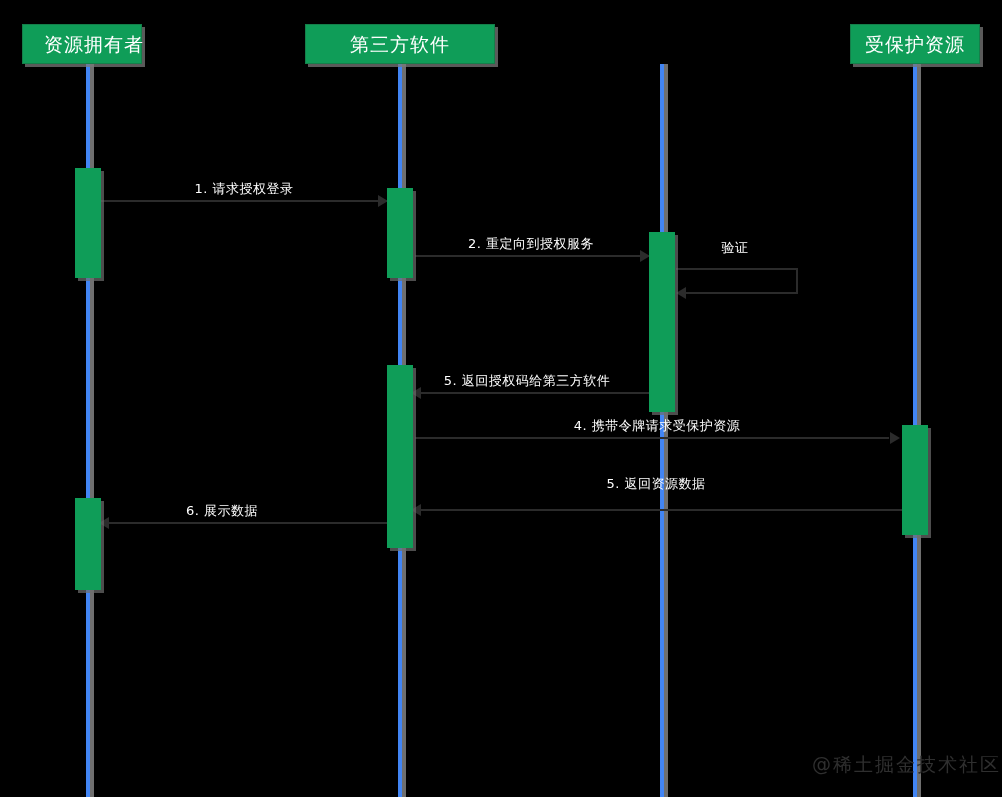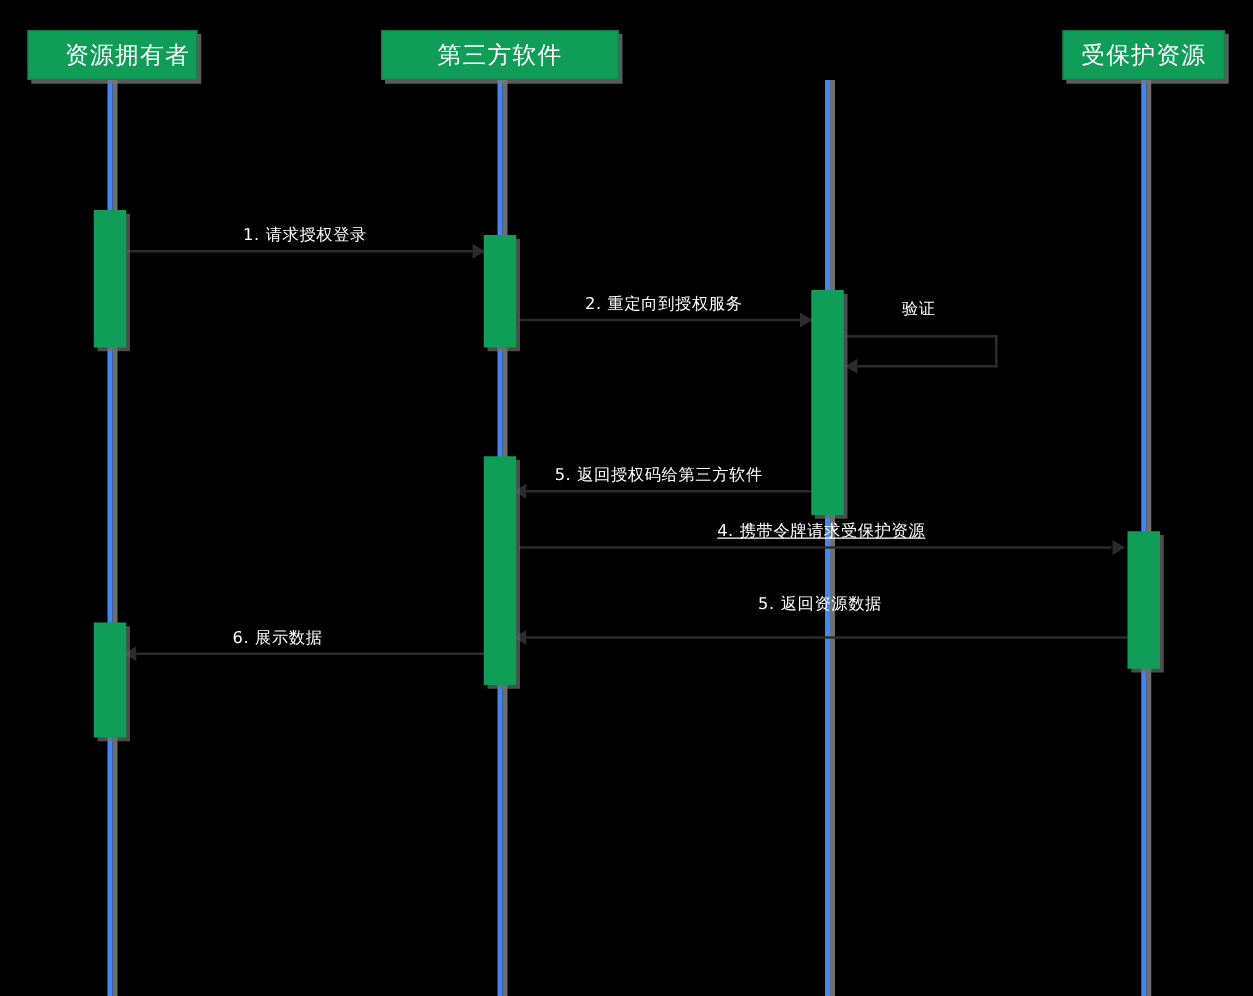--- a/index.html
+++ b/index.html
@@ -121,47 +121,48 @@
   <div class="msg-line" style="left:686px; top:292px; width:112px;"></div>
   <div class="arrow-left" style="left:676px; top:287px;"></div>
   <div class="msg-label center" style="left:735px; top:240px;">验证</div>
 
   <div class="msg-line" style="left:421px; top:392px; width:228px;"></div>
   <div class="arrow-left" style="left:411px; top:387px;"></div>
   <div class="msg-label center" style="left:527px; top:373px;">5. 返回授权码给第三方软件</div>
 
   <div class="msg-line" style="left:415px; top:437px; width:474px;"></div>
   <div class="arrow-right" style="left:890px; top:432px;"></div>
-  <div class="msg-label center" style="left:657px; top:418px;text-decoration:underline;">4. 携带令牌请求受保护资源</div>
+  <div class="msg-label center" style="left:657px; top:418px;">4. 携带令牌请求受保护资源</div>
 
   <div class="msg-line" style="left:421px; top:509px; width:481px;"></div>
   <div class="arrow-left" style="left:411px; top:504px;"></div>
   <div class="msg-label center" style="left:656px; top:476px;">5. 返回资源数据</div>
 
   <div class="msg-line" style="left:109px; top:522px; width:280px;"></div>
   <div class="arrow-left" style="left:99px; top:517px;"></div>
   <div class="msg-label center" style="left:222px; top:503px;">6. 展示数据</div>
 
   <div class="activation" style="left:75px; top:168px; height:110px;"></div>
   <div class="activation" style="left:75px; top:498px; height:92px;"></div>
 
   <div class="activation" style="left:387px; top:188px; height:90px;"></div>
   <div class="activation" style="left:387px; top:365px; height:183px;"></div>
 
   <div class="activation" style="left:649px; top:232px; height:180px;"></div>
 
   <div class="activation" style="left:902px; top:425px; height:110px;"></div>
 
-  <div class="participant" style="left:22px; top:24px; width:136px; height:40px;padding-left:24px;">
+  <div class="participant" style="left:22px; top:24px; width:120px; height:40px;padding-left:24px;">
     <span>资源拥有者</span>
   </div>
 
   <div class="participant" style="left:305px; top:24px; width:190px; height:40px;">
     <span>第三方软件</span>
   </div>
 
 
   <div class="participant" style="left:850px; top:24px; width:130px; height:40px;text-align:center;">
     <span>受保护资源</span>
   </div>
 
+  <div class="watermark" style="left:812px; top:752px;">@稀土掘金技术社区</div>
 
 </div>
 
 </body></html>

